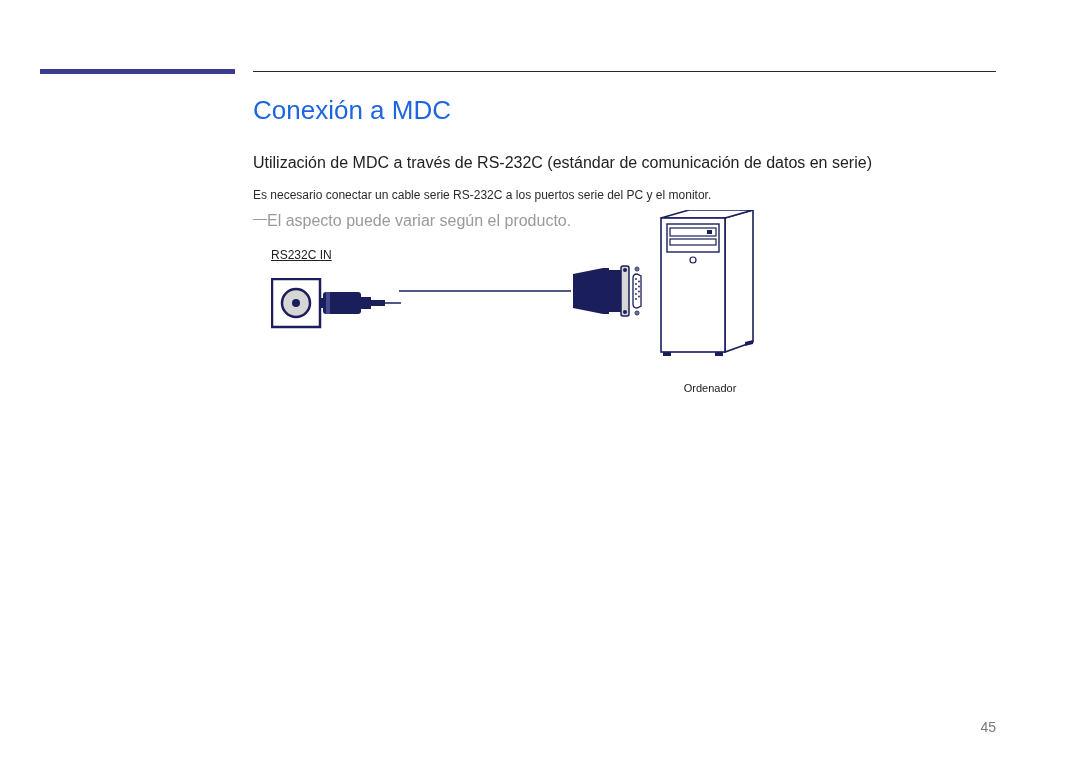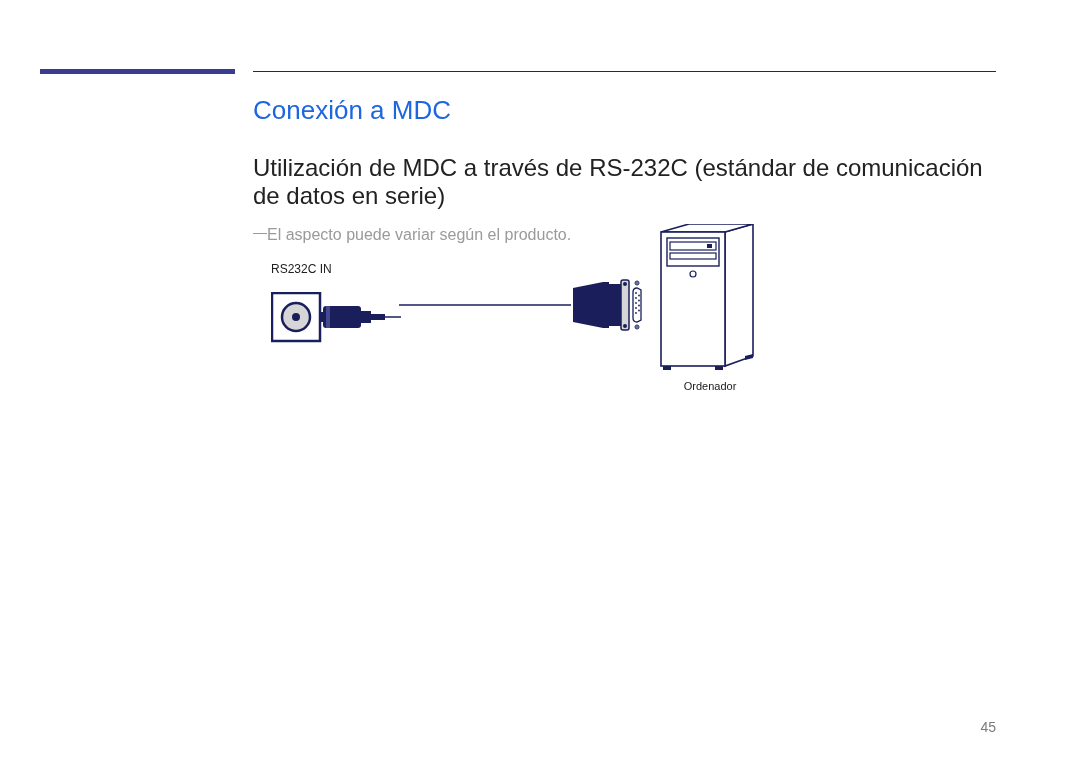--- a/index.html
+++ b/index.html
@@ -34,21 +34,21 @@
   }
   h1.title {
     color: #1e66e0;
     font-weight: 400;
     font-size: 26px;
     margin-bottom: 28px;
   }
   h2.subtitle {
     color: #222;
     font-weight: 500;
-    font-size: 24px;
+    font-size: 16px;
     margin-bottom: 16px;
   }
   p.body {
     font-size: 12px;
     color: #2b2b2b;
     margin-bottom: 10px;
   }
   p.note {
     font-size: 16px;
     color: #9a9a9a;
@@ -67,38 +67,39 @@
   .diagram {
     position: relative;
     width: 520px;
     height: 170px;
     margin-left: 18px;
   }
   .port-label {
     font-size: 12px;
     color: #202020;
     margin-bottom: 16px;
+    text-decoration: underline;
   }
   .port-group {
     position: absolute;
     left: 0;
     top: 0;
     width: 70px;
   }
   .computer-group {
     position: absolute;
     left: 384px;
     top: -38px;
     text-align: center;
     width: 110px;
   }
   .computer-caption {
     font-size: 11px;
     color: #202020;
-    margin-top: 6px;
+    margin-top: 22px;
   }
   .page-number {
     position: absolute;
     right: 48px;
     bottom: 28px;
     font-size: 14px;
     color: #7a7a7a;
   }
   svg { display: block; }
 </style>
@@ -109,20 +110,21 @@
 
   <div class="accent-bar"></div>
   <div class="rule"></div>
 
   <div class="content">
 
     <h1 class="title">Conexión a MDC</h1>
 
     <h2 class="subtitle">Utilización de MDC a través de RS-232C (estándar de comunicación de datos en serie)</h2>
 
+    <p class="body">Es necesario conectar un cable serie RS-232C a los puertos serie del PC y el monitor.</p>
 
     <p class="note">El aspecto puede variar según el producto.</p>
 
     <div class="diagram">
 
       <div class="port-group">
         <div class="port-label">RS232C IN</div>
         <svg width="130" height="60" viewBox="0 0 130 60">
 
           <rect x="1" y="1" width="48" height="48" fill="none" stroke="#1a1f5c" stroke-width="2.5"></rect>

